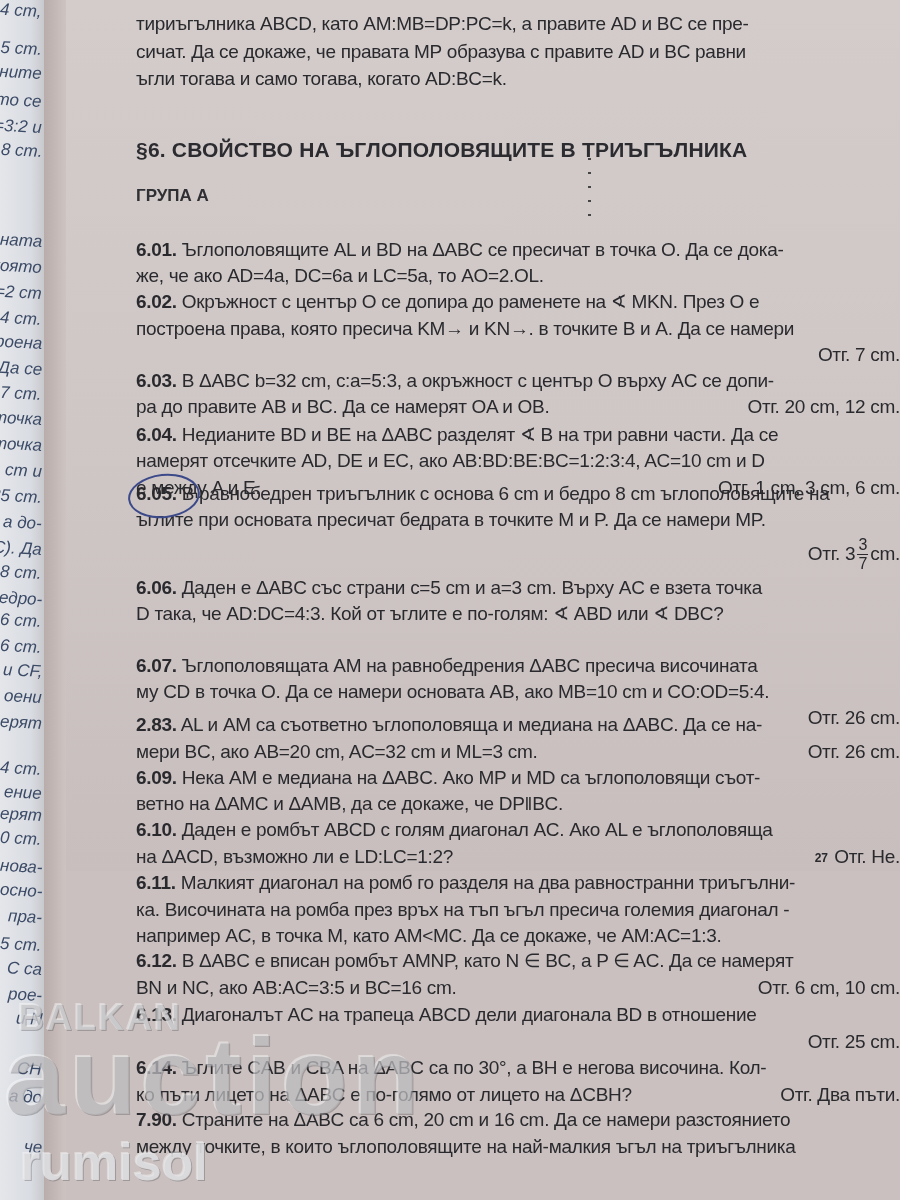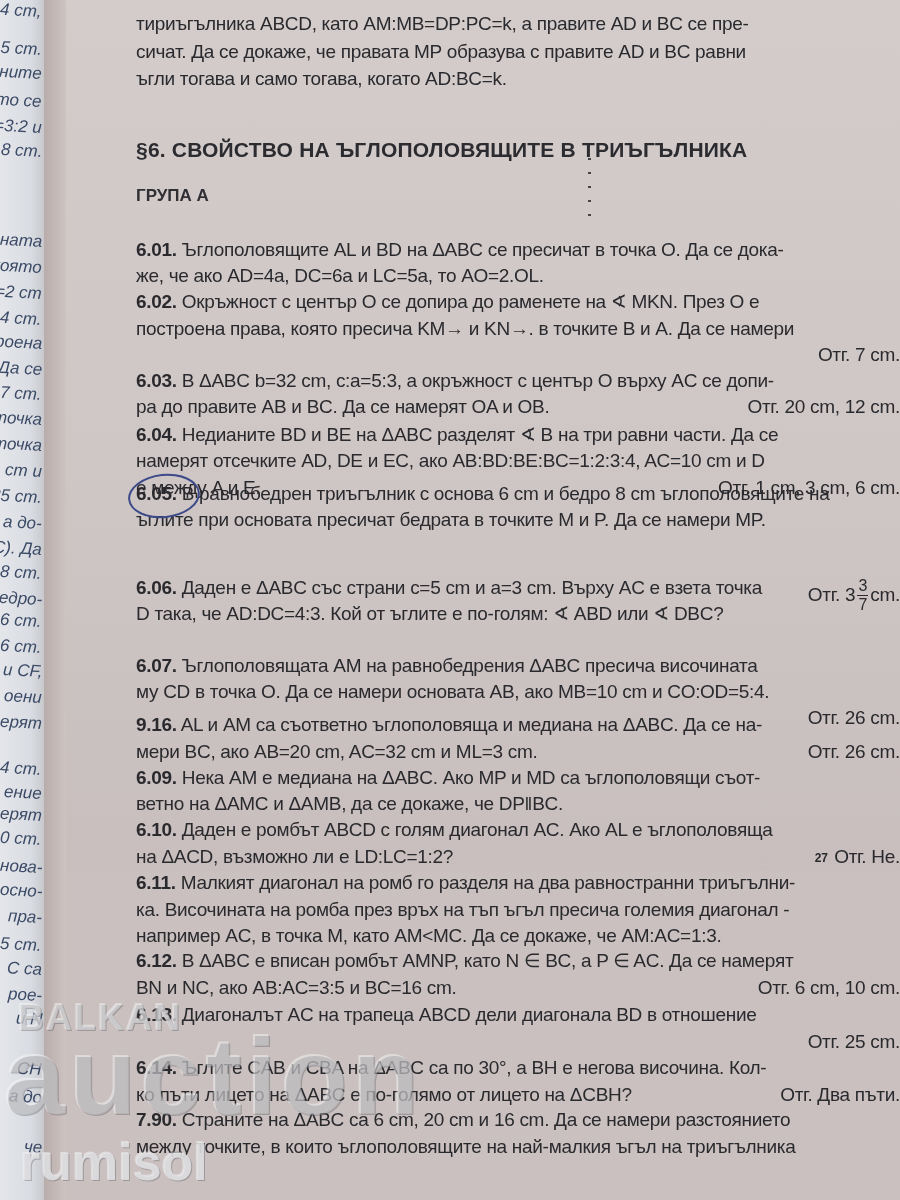--- a/index.html
+++ b/index.html
@@ -125,27 +125,27 @@
       <div class="line" style="top: 290px;"><span class="num">6.02.</span> <span>Окръжност с център O се допира до раменете на ∢ MKN. През O е</span></div>
       <div class="line" style="top: 317px;"><span>построена права, която пресича KM→ и KN→. в точките B и A. Да се намери</span></div>
       <div class="line" style="top: 343px;"><span class="ans">Отг. 7 cm.</span></div>
       <div class="line" style="top: 369px;"><span class="num">6.03.</span> <span>В ΔABC b=32 cm, c:a=5:3, а окръжност с център O върху AC се допи-</span></div>
       <div class="line" style="top: 395px;"><span>ра до правите AB и BC. Да се намерят OA и OB.</span><span class="ans">Отг. 20 cm, 12 cm.</span></div>
       <div class="line" style="top: 423px;"><span class="num">6.04.</span> <span>Недианите BD и BE на ΔABC разделят ∢ B на три равни части. Да се</span></div>
       <div class="line" style="top: 449px;"><span>намерят отсечките AD, DE и EC, ако AB:BD:BE:BC=1:2:3:4, AC=10 cm и D</span></div>
       <div class="line" style="top: 476px;"><span>е между A и E.</span><span class="ans">Отг. 1 cm, 3 cm, 6 cm.</span></div>
       <div class="line" style="top: 482px;"><span class="num">6.05.</span> <span>В равнобедрен триъгълник с основа 6 cm и бедро 8 cm ъглополовящите на</span></div>
       <div class="line" style="top: 508px;"><span>ъглите при основата пресичат бедрата в точките M и P. Да се намери MP.</span></div>
-      <div class="line" style="top: 536px; text-align: right; width: 764px; margin-top: 41px;"><span>Отг. 3</span><span class="frac"><span>3</span><span class="bar"></span><span>7</span></span><span>cm.</span></div>
+      <div class="line" style="top: 536px; text-align: right; width: 764px;"><span>Отг. 3</span><span class="frac"><span>3</span><span class="bar"></span><span>7</span></span><span>cm.</span></div>
       <div class="line" style="top: 576px;"><span class="num">6.06.</span> <span>Даден е ΔABC със страни c=5 cm и a=3 cm. Върху AC е взета точка</span></div>
       <div class="line" style="top: 602px;"><span>D така, че AD:DC=4:3. Кой от ъглите е по-голям: ∢ ABD или ∢ DBC?</span></div>
       <div class="line" style="top: 654px;"><span class="num">6.07.</span> <span>Ъглополовящата AM на равнобедрения ΔABC пресича височината</span></div>
       <div class="line" style="top: 680px;"><span>му CD в точка O. Да се намери основата AB, ако MB=10 cm и CO:OD=5:4.</span></div>
       <div class="line" style="top: 706px; text-align: right; padding-right: 2px; width: 764px;">Отг. 26 cm.</div>
-      <div class="line" style="top: 713px;"><span class="num">9.16.</span> <span>AL и AM са съответно ъглополовяща и медиана на ΔABC. Да се на-</span></div>
+      <div class="line" style="top: 713px;"><span class="num">2.83.</span> <span>AL и AM са съответно ъглополовяща и медиана на ΔABC. Да се на-</span></div>
       <div class="line" style="top: 740px;"><span>мери BC, ако AB=20 cm, AC=32 cm и ML=3 cm.</span><span class="ans">Отг. 26 cm.</span></div>
       <div class="line" style="top: 766px;"><span class="num">6.09.</span> <span>Нека AM е медиана на ΔABC. Ако MP и MD са ъглополовящи съот-</span></div>
       <div class="line" style="top: 792px;"><span>ветно на ΔAMC и ΔAMB, да се докаже, че DP‖BC.</span></div>
       <div class="line" style="top: 818px;"><span class="num">6.10.</span> <span>Даден е ромбът ABCD с голям диагонал AC. Ако AL е ъглополовяща</span></div>
       <div class="line" style="top: 845px;"><span>на ΔACD, възможно ли е LD:LC=1:2?</span><span class="ans">Отг. Не.</span></div>
       <div class="line" style="top: 871px;"><span class="num">6.11.</span> <span>Малкият диагонал на ромб го разделя на два равностранни триъгълни-</span></div>
       <div class="line" style="top: 898px;"><span>ка. Височината на ромба през връх на тъп ъгъл пресича големия диагонал -</span></div>
       <div class="line" style="top: 924px;"><span>например AC, в точка M, като AM&lt;MC. Да се докаже, че AM:AC=1:3.</span></div>
       <div class="line" style="top: 949px;"><span class="num">6.12.</span> <span>В ΔABC е вписан ромбът AMNP, като N ∈ BC, а P ∈ AC. Да се намерят</span></div>
       <div class="line" style="top: 976px;"><span>BN и NC, ако AB:AC=3:5 и BC=16 cm.</span><span class="ans">Отг. 6 cm, 10 cm.</span></div>

